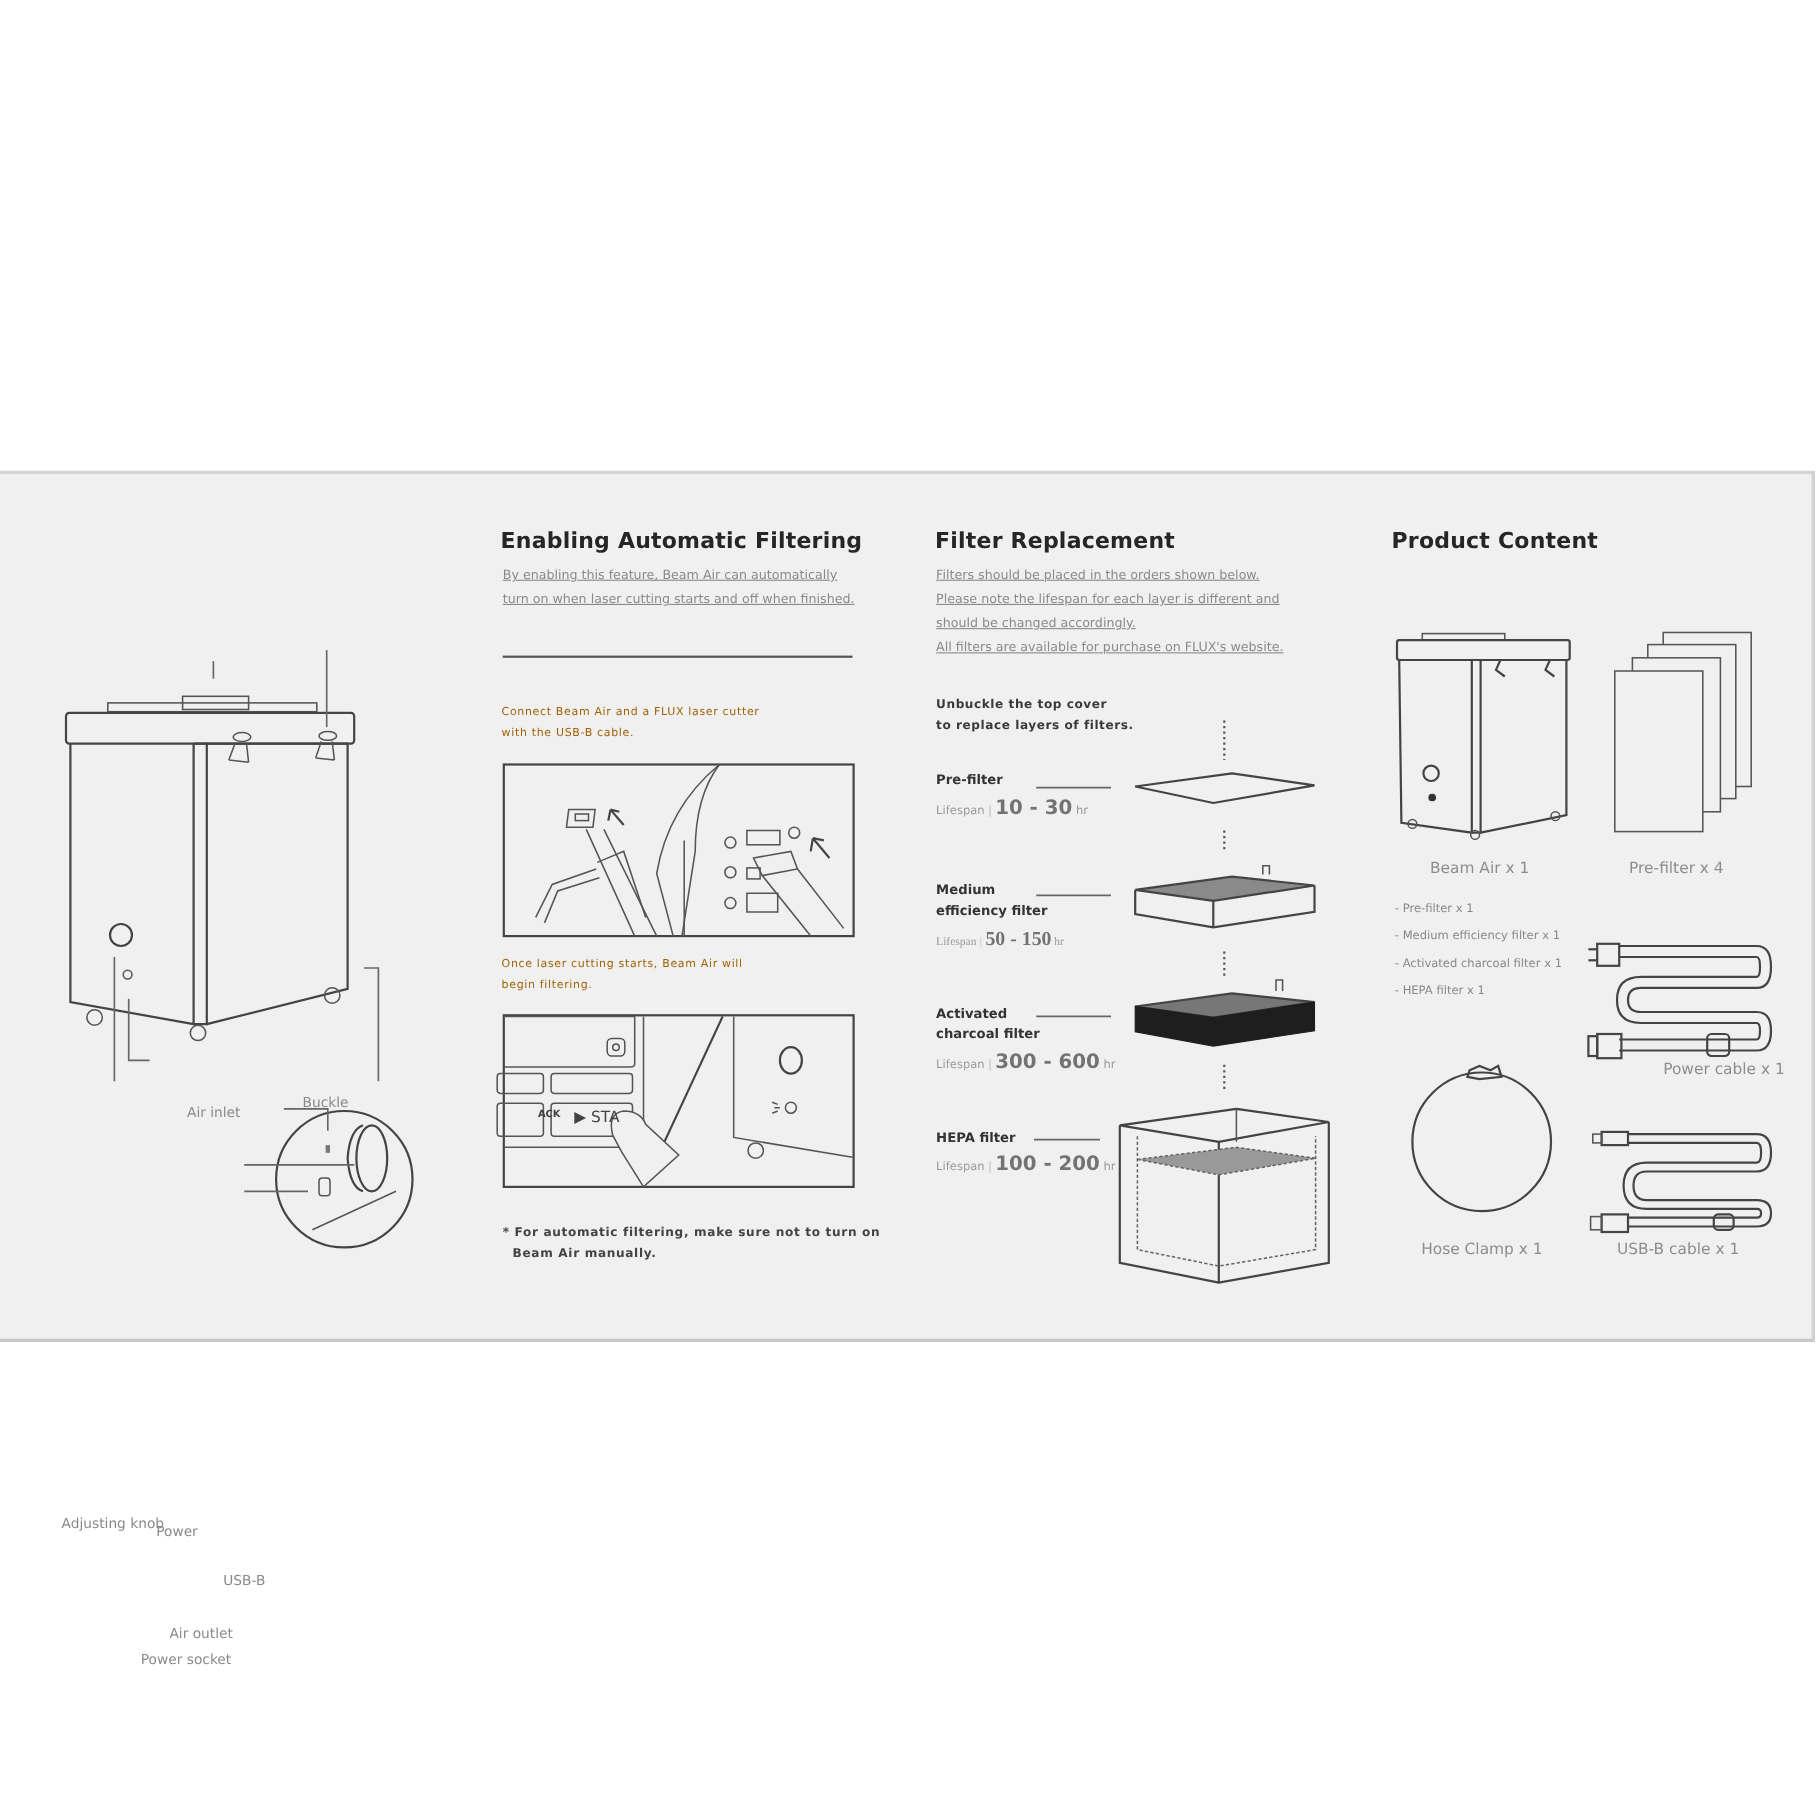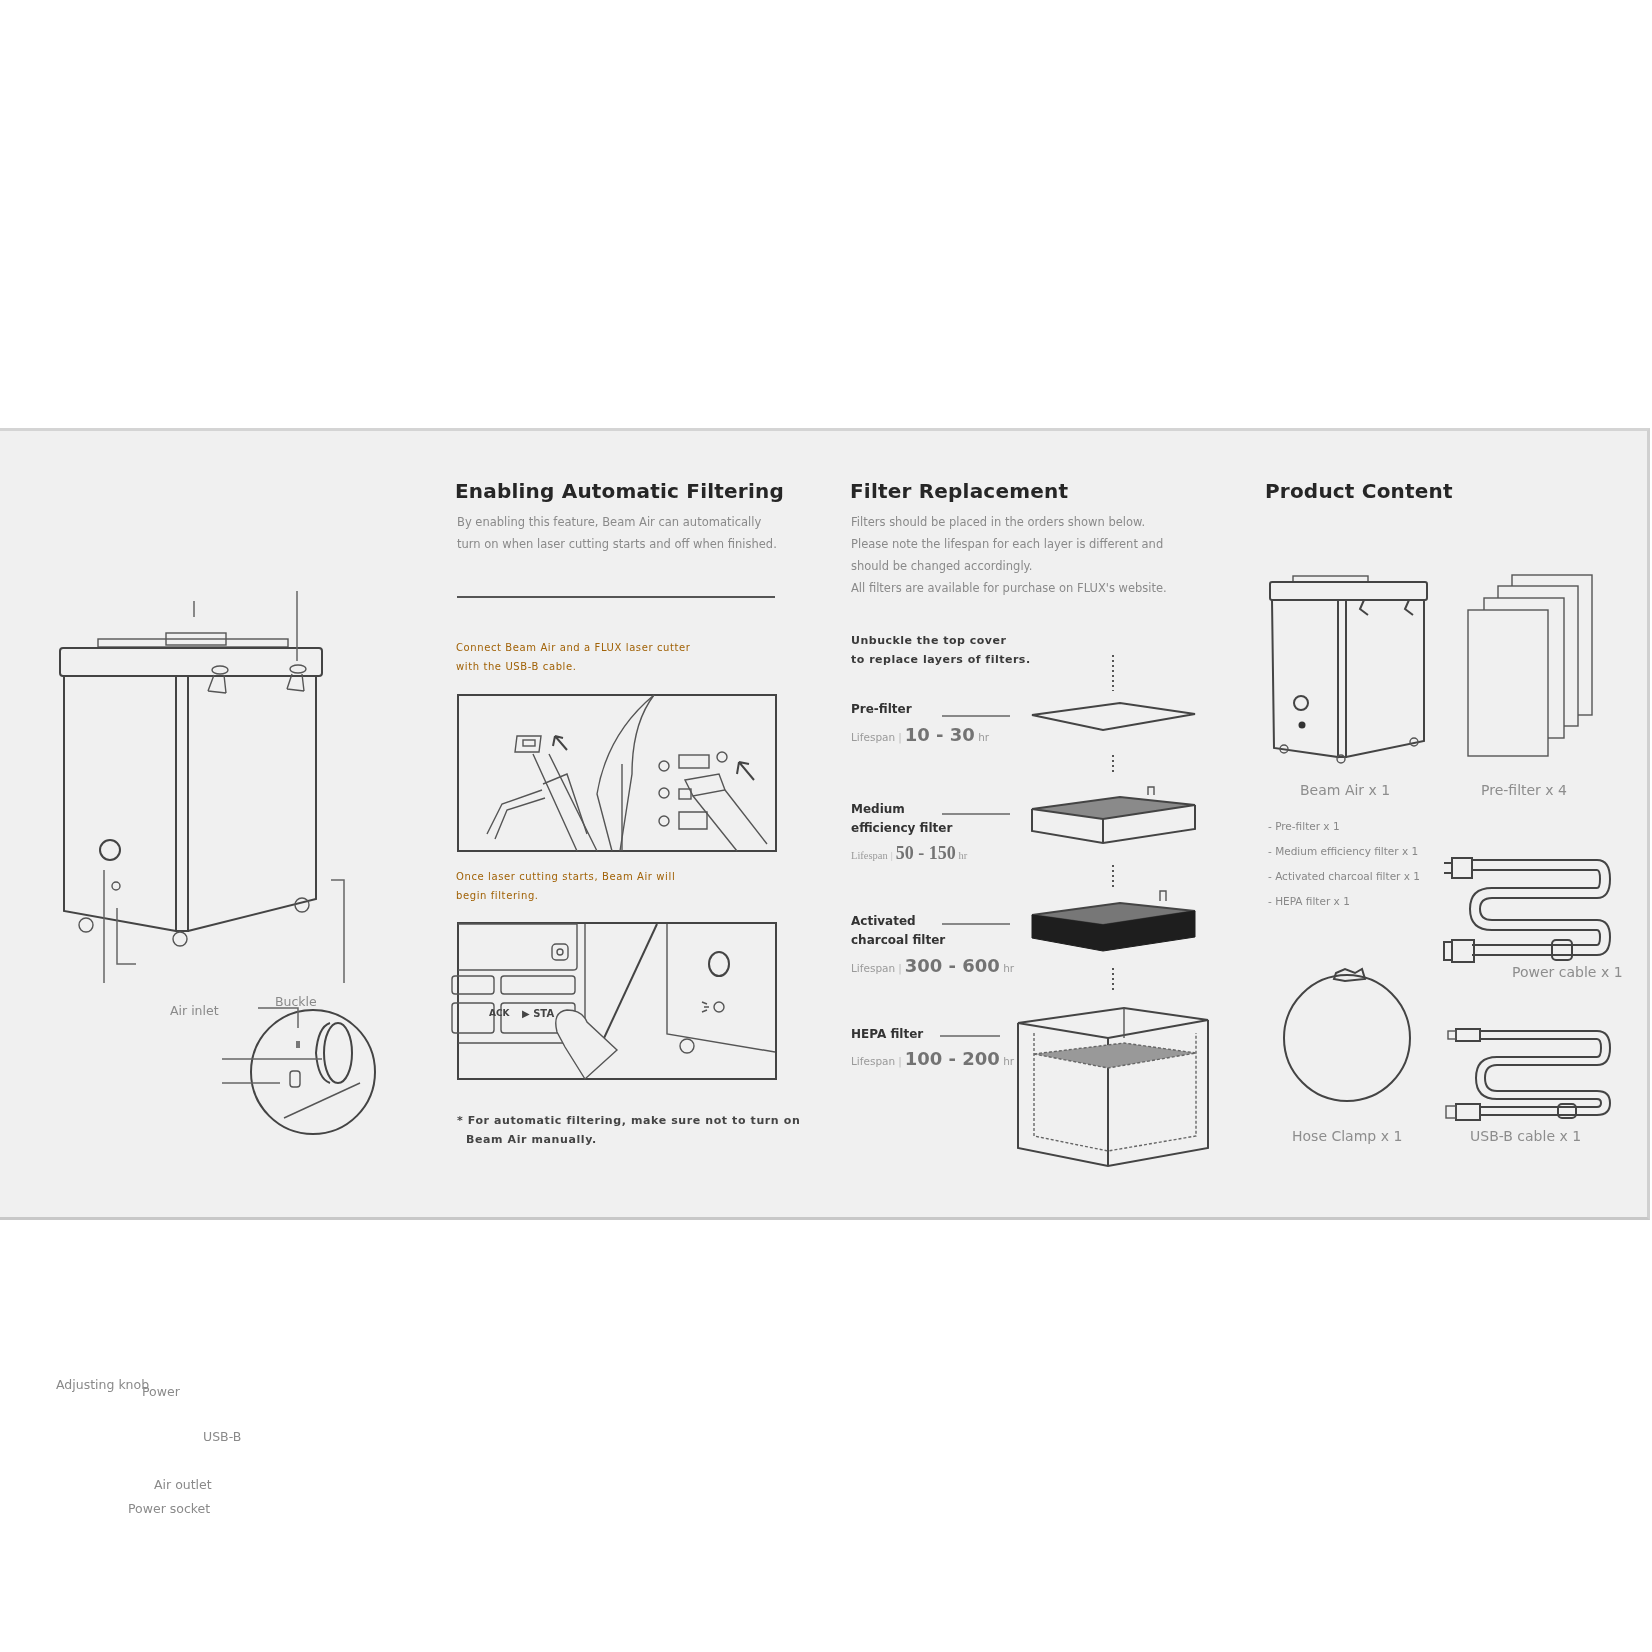--- a/index.html
+++ b/index.html
@@ -3,21 +3,21 @@
 <meta charset="utf-8">
 <style>
   html, body { margin:0; padding:0; background:#ffffff; }
   body { width:1652px; height:1652px; position:relative; overflow:hidden;
          font-family:"DejaVu Sans", "Liberation Sans", sans-serif; color:#2a2a2a; }
   .panel { position:absolute; left:0; top:428px; width:1650px; height:792px;
            background:#f0f0f0; border-top:3px solid #d4d4d4; border-bottom:3px solid #c8c8c8;
            border-right:3px solid #d0d0d0; box-sizing:border-box; }
   .abs { position:absolute; }
   .h2 { font-weight:bold; font-size:20px; color:#262626; letter-spacing:0.2px; white-space:nowrap; }
-  .desc { font-size:11.5px; color:#8a8a8a; line-height:22px; white-space:nowrap; }
+  .desc { font-size:11.5px; color:#8a8a8a; line-height:22px; white-space:nowrap;text-decoration:underline; }
   .step { font-size:10px; color:#a16207; line-height:19px; letter-spacing:0.6px; white-space:nowrap; }
   .lbl { font-size:12.5px; color:#8a8a8a; white-space:nowrap; }
   .flabel { font-size:12px; font-weight:bold; color:#333; line-height:19px; white-space:nowrap; }
   .life { font-size:10.5px; color:#9a9a9a; white-space:nowrap; }
   .life b { font-size:18px; color:#737373; font-weight:bold; }
   .life .sep { margin:0 3px; color:#bbb; }
   .note { font-size:11px; font-weight:bold; color:#444; line-height:19px; letter-spacing:0.6px; white-space:nowrap; }
   .small-bold { font-size:11px; font-weight:bold; color:#3a3a3a; line-height:19px; letter-spacing:0.5px; white-space:nowrap; }
   .bullet { font-size:10.5px; color:#888; line-height:25px; white-space:nowrap; }
   .cap { font-size:14px; color:#8d8d8d; white-space:nowrap; text-align:center; }
@@ -136,21 +136,21 @@
       <line x1="1" y1="121" x2="128" y2="121" class="thin"></line>
       <path d="M200 2 L128 157" class="ln"></path>
       <path d="M100 110 Q95 90 110 88 Q125 88 130 100 L160 128 L128 157 L108 125 Z" class="thin" style="fill:#f0f0f0"></path>
       <path d="M210 2 L210 112 L318 130" class="thin"></path>
       <ellipse cx="262" cy="42" rx="10" ry="12" class="ln"></ellipse>
       <circle cx="262" cy="85" r="5" class="thin"></circle>
       <path d="M245 80 L250 82 M245 90 L250 88 M247 85 L252 85" class="thin"></path>
       <circle cx="230" cy="124" r="7" class="thin"></circle>
     </svg>
     <div class="abs" style="left:457px;top:577px;font-size:9px;font-weight:bold;color:#444;margin-left:32px;">ACK</div>
-    <div class="abs" style="left:522px;top:577px;font-size:10px;font-weight:bold;color:#444;">▶ STA</div>
+    <div class="abs" style="left:522px;top:577px;font-size:14px;font-weight:normal;color:#444;">▶ STA</div>
 
     <div class="abs note" style="left:457px;top:680px;">
       <div>* For automatic filtering, make sure not to turn on</div>
       <div style="padding-left:9px;">Beam Air manually.</div>
     </div>
   </div>
 
   <div>
     <div class="abs h2" style="left:850px;top:48px;">Filter Replacement</div>
     <div class="abs desc" style="left:851px;top:80px;">

